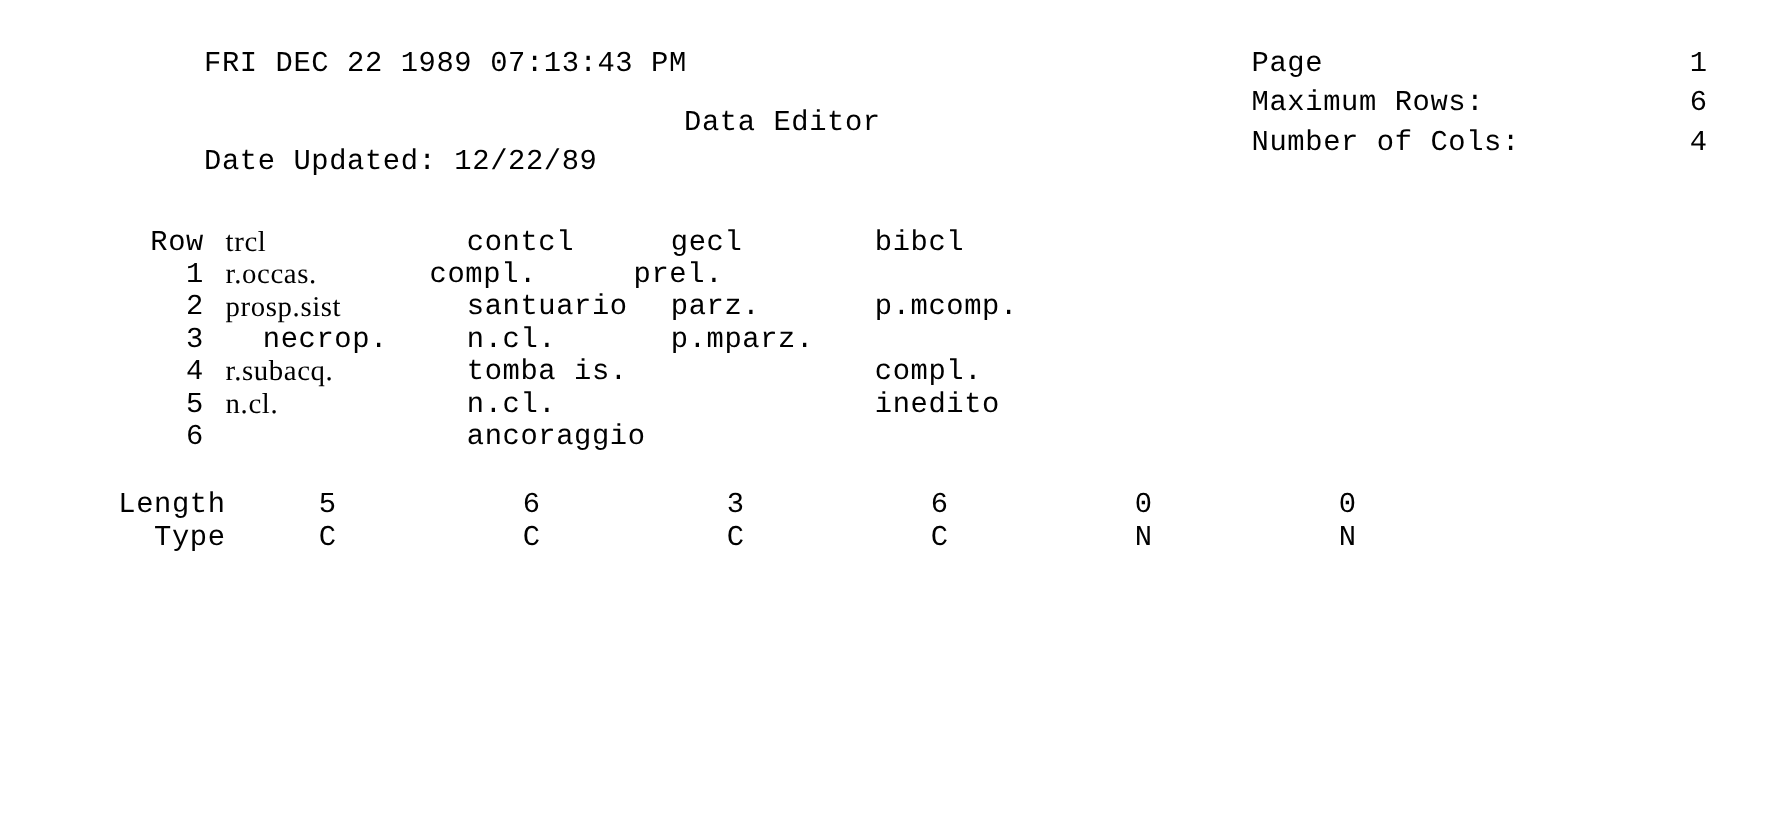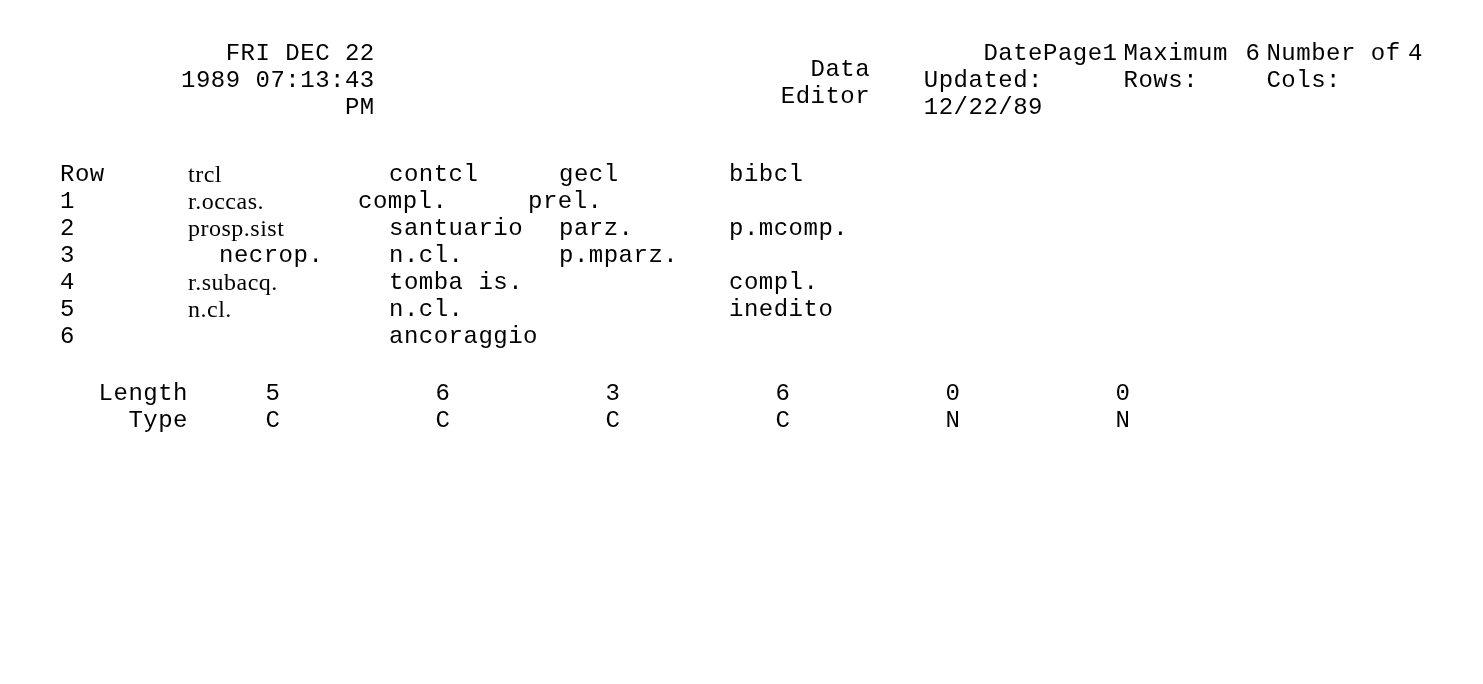--- a/index.html
+++ b/index.html
@@ -13,42 +13,43 @@
     font-weight: 500;
   }
   .header {
     display: flex;
     justify-content: space-between;
     margin-left: 110px;
     margin-bottom: 40px;
   }
   .header-left {
     display: flex;
-    flex-direction: row;
+    flex-direction: column;
     gap: 6px;
-    text-align: right;
   }
   .header-right {
     display: flex;
+    flex-direction: column;
     gap: 6px;
     text-align: left;
     min-width: 380px;
   }
   .hr-row {
     display: flex;
     justify-content: space-between;
   }
   .table-area {
     margin-bottom: 30px;
   }
   .table-row {
     display: flex;
   }
   .row-label {
     width: 110px;
+    text-align: right;
     padding-right: 18px;
   }
   .col {
     width: 170px;
     white-space: nowrap;
   }
   .col0 { width: 170px; font-family: Liberation Serif, serif; }
   .col1 { width: 170px; margin-left: 31px; }
   .col2 { width: 170px; }
   .col3 { width: 170px; }

